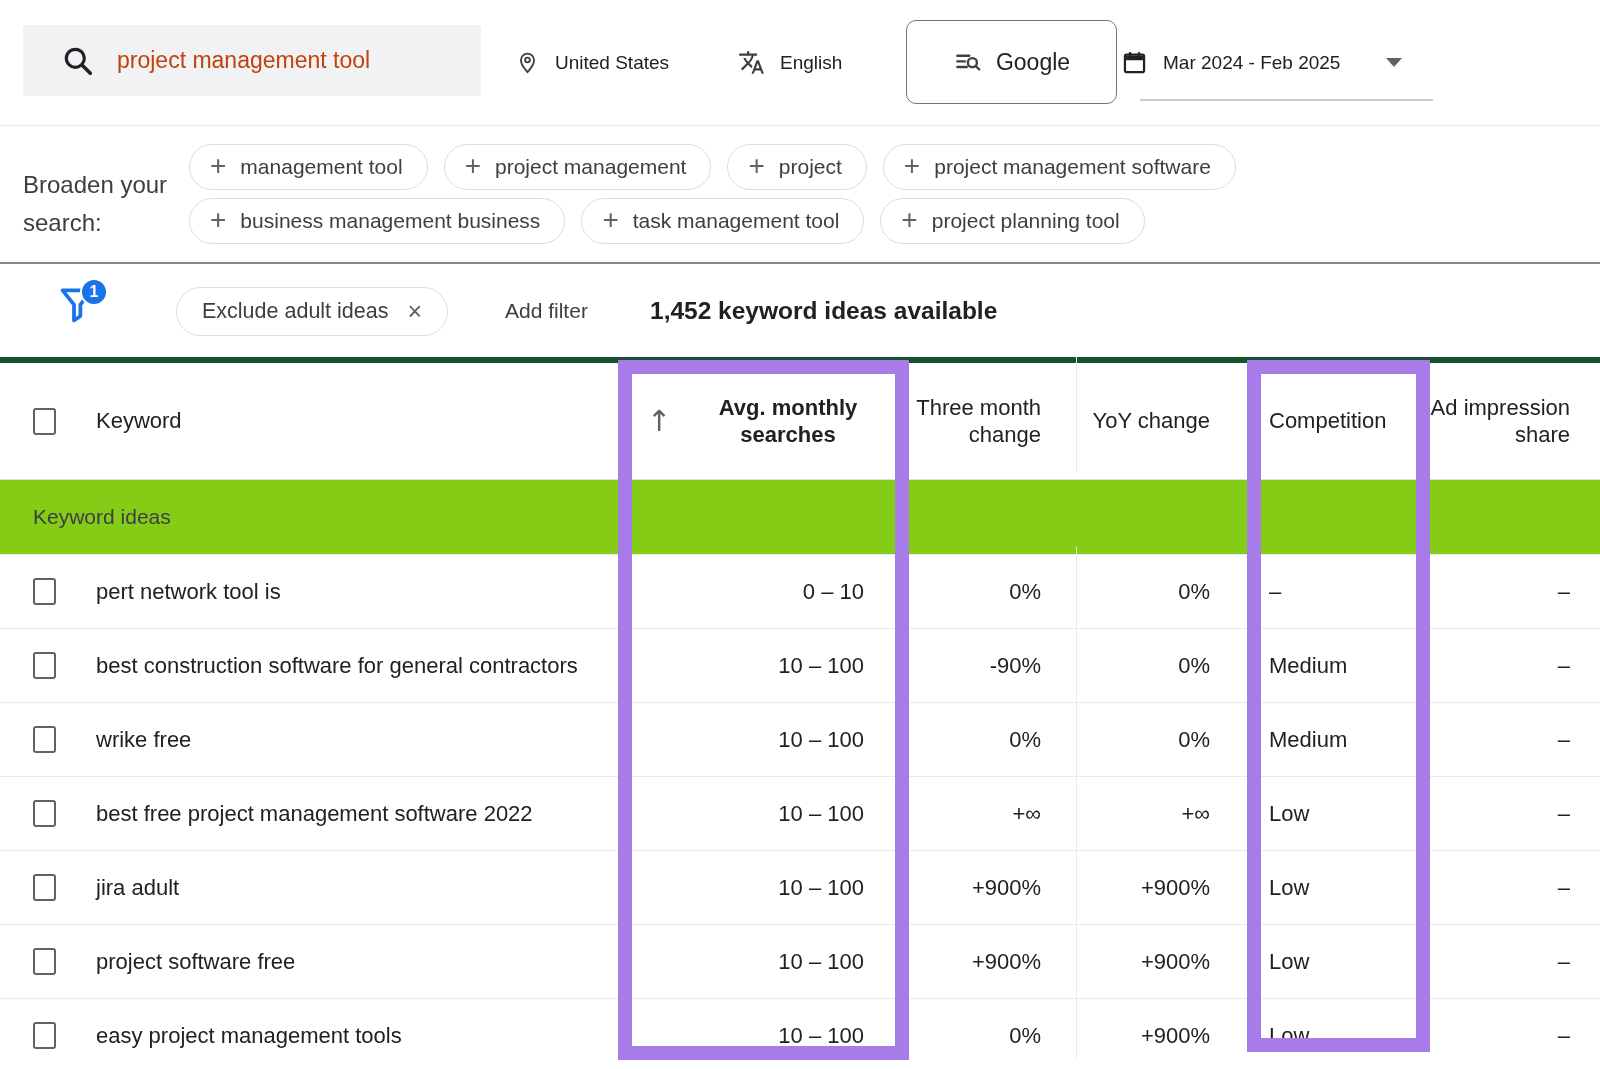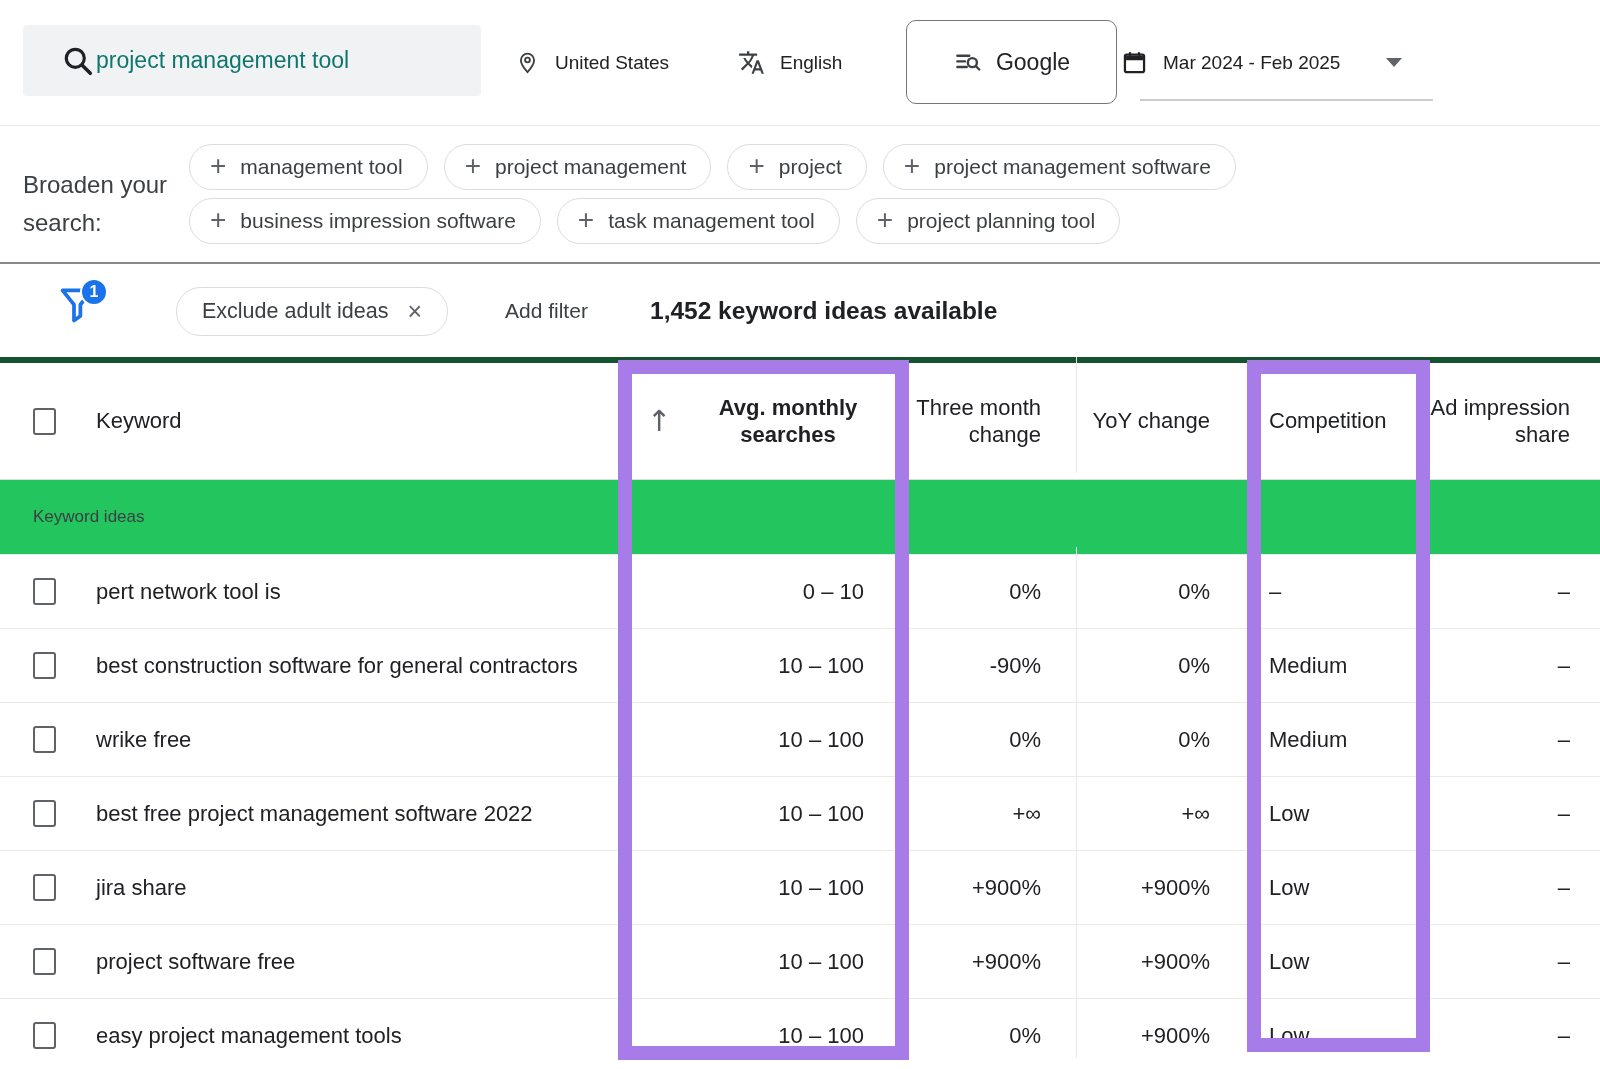--- a/index.html
+++ b/index.html
@@ -6,22 +6,22 @@
   body{
     width:1600px;height:1069px;position:relative;background:#fff;
     font-family:"Liberation Sans","DejaVu Sans",sans-serif;color:#202124;
     overflow:hidden;
   }
 
   
   .topbar{position:absolute;top:0;left:0;width:1600px;height:125px;border-bottom:1px solid #E8EAED;background:#fff;}
   .searchbox{
     position:absolute;left:23px;top:25px;width:458px;height:71px;background:#F1F2F3;
-    border-radius:4px;display:flex;align-items:center;padding-left:37px;
-    box-sizing:border-box;font-size:23px;font-weight:500;color:#0f766e;
+    border-radius:4px;display:flex;align-items:center;padding-left:37px;gap:21px;
+    box-sizing:border-box;font-size:23px;font-weight:500;color:#c2410c;
   }
   .tb-item{position:absolute;top:0;height:125px;display:flex;align-items:center;gap:15px;font-size:19px;color:#202124;}
   .tb-loc{left:515px;}
   .tb-lang{left:738px;}
   .network-btn{
     position:absolute;left:906px;top:20px;width:211px;height:84px;box-sizing:border-box;
     border:1.5px solid #747775;border-radius:10px;display:flex;align-items:center;justify-content:center;
     gap:13px;font-size:23px;color:#202124;background:#fff;
   }
   .tb-date{left:1121px;}
@@ -69,21 +69,21 @@
   .c3{justify-content:flex-end;padding-right:35px;}
   .c4{justify-content:flex-end;padding-right:37px;}
   .c5{padding-left:22px;}
   .c6{justify-content:flex-end;padding-right:30px;}
   .th{color:#202124;}
   .th.c2{font-weight:bold;position:relative;}
   .th .wrap2{width:152px;text-align:center;line-height:27px;}
   .th .wrap3{width:136px;text-align:right;line-height:27px;}
   .th .wrap6{width:152px;text-align:right;line-height:27px;}
   .sort-arrow{position:absolute;left:29px;top:50%;transform:translateY(-50%);font-size:29px;font-weight:400;color:#5F6368;font-family:"DejaVu Sans",sans-serif;}
-  .band{height:74px;background:#22c55e;border-bottom:1px solid #E8EAED;display:flex;align-items:center;padding-left:33px;font-size:17px;color:#3C4043;}
+  .band{height:74px;background:#84cc16;border-bottom:1px solid #E8EAED;display:flex;align-items:center;padding-left:33px;font-size:21px;color:#3C4043;}
   .trow{height:73px;border-bottom:1px solid #E8EAED;background:#fff;}
   .cb{width:23px;height:27px;border:2.5px solid #5F6368;border-radius:3px;background:#fff;flex-shrink:0;box-sizing:border-box;}
   .kw{color:#202124;}
   .num{color:#202124;font-family:"Liberation Sans","DejaVu Sans",sans-serif;}
 
   
   .hl-box{position:absolute;border:14px solid var(--purple,#A87CE8);box-sizing:border-box;pointer-events:none;z-index:6;}
   .hl-avg{left:618px;top:360px;width:291px;height:700px;}
   .hl-comp{left:1247px;top:360px;width:183px;height:692px;}
   .vline{position:absolute;left:1076px;width:1px;background:#E8EAED;z-index:1;}
@@ -169,21 +169,21 @@
         <span>project</span>
       </button>
     <button class="chip">
         <span class="plus">+</span>
         <span>project management software</span>
       </button>
   </div>
   <div class="chips-row r2">
     <button class="chip">
         <span class="plus">+</span>
-        <span>business impression software</span>
+        <span>business management business</span>
       </button>
     <button class="chip">
         <span class="plus">+</span>
         <span>task management tool</span>
       </button>
     <button class="chip">
         <span class="plus">+</span>
         <span>project planning tool</span>
       </button>
   </div>
@@ -281,21 +281,21 @@
     <div class="td c2 num">10 – 100</div>
     <div class="td c3 num">+∞</div>
     <div class="td c4 num">+∞</div>
     <div class="td c5">Low</div>
     <div class="td c6 num">–</div>
   </div>
 
   <div class="grid trow">
     <div class="td c1">
         <span class="cb"></span>
-        <span class="kw">jira share</span>
+        <span class="kw">jira adult</span>
       </div>
     <div class="td c2 num">10 – 100</div>
     <div class="td c3 num">+900%</div>
     <div class="td c4 num">+900%</div>
     <div class="td c5">Low</div>
     <div class="td c6 num">–</div>
   </div>
 
   <div class="grid trow">
     <div class="td c1">

